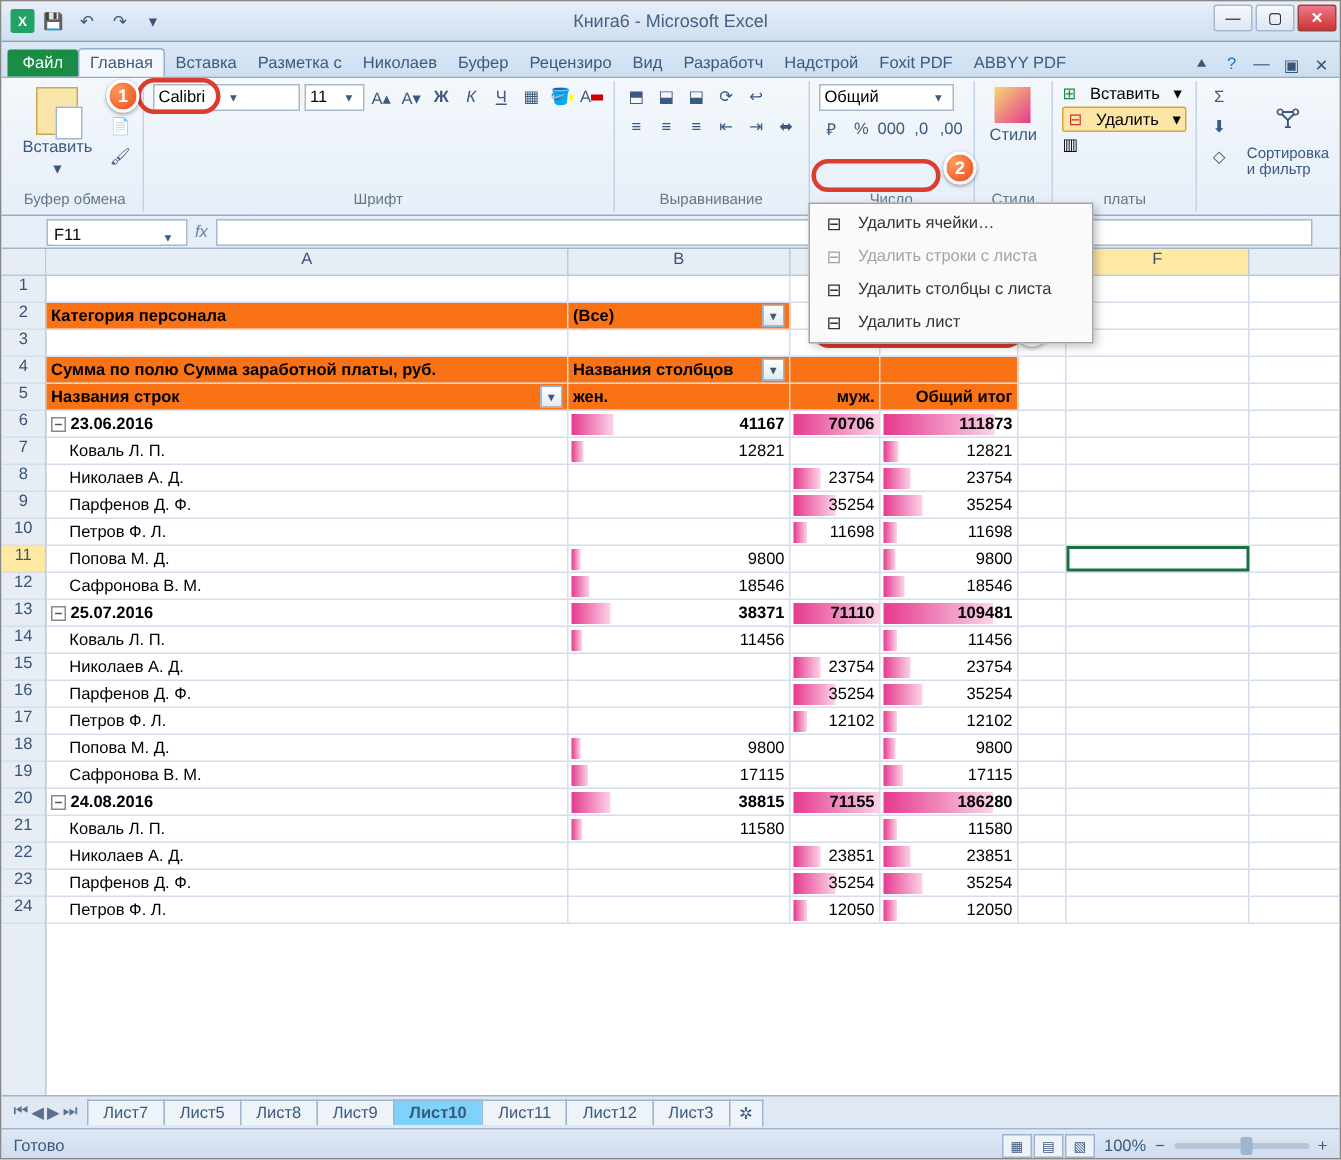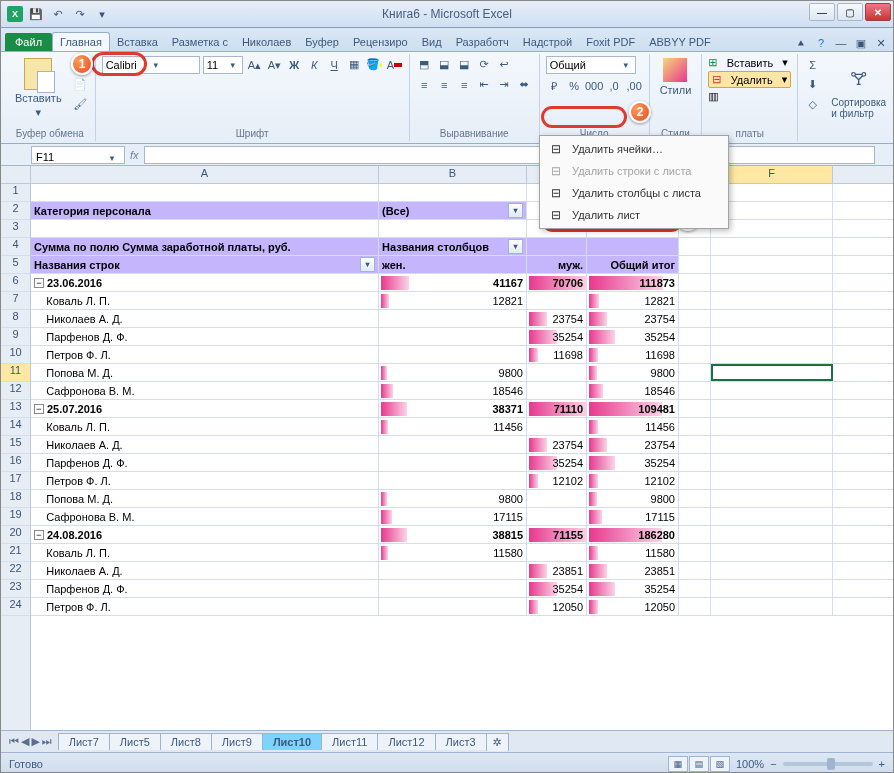--- a/index.html
+++ b/index.html
@@ -50,21 +50,21 @@
 .rh.sel{background:#ffe9a2;}
 .grid{flex:1;position:relative;}
 .row{height:18px;display:flex;border-bottom:1px solid #d4dded;}
 .cell{border-right:1px solid #d4dded;padding:0 3px;display:flex;align-items:center;overflow:hidden;white-space:nowrap;}
 .cA{width:348px;}
 .cB{width:148px;justify-content:flex-end;position:relative;}
 .cC{width:60px;justify-content:flex-end;position:relative;}
 .cD{width:92px;justify-content:flex-end;position:relative;}
 .cE{width:32px;}
 .cF{width:122px;}
-.pvh{background:#c4b5fd;font-weight:600;}
+.pvh{background:#f97316;font-weight:600;}
 .subtotal{font-weight:bold;}
 .filter-btn{width:15px;height:15px;background:linear-gradient(#fdfefe,#e2eaf3);border:1px solid #9fb4cf;margin-left:auto;display:flex;align-items:center;justify-content:center;font-size:8px;color:#3c5a7e;}
 .bar{position:absolute;left:2px;height:14px;background:linear-gradient(90deg,#e6398e,#fbd4e8);}
 .expand{display:inline-block;width:10px;height:10px;border:1px solid #888;text-align:center;line-height:8px;font-size:9px;margin-right:3px;color:#555;background:#fff;}
 .sel-cell{border:2px solid #19713f !important;}
 .sheet-tabs{height:22px;background:#dfe8f3;border-top:1px solid #9fb4cf;display:flex;align-items:center;padding-left:8px;gap:0;}
 .nav-arrows{display:flex;gap:2px;margin-right:6px;color:#5a6f8e;}
 .stab{padding:2px 10px;background:#eef3fa;border:1px solid #9fb4cf;border-bottom:none;margin-right:-1px;color:#3c5a7e;}
 .stab.active{background:#7dd3fc;font-weight:bold;}
 .statusbar{height:22px;background:linear-gradient(#dfe8f4,#cddcee);border-top:1px solid #9fb4cf;display:flex;align-items:center;padding:0 8px;color:#3c5a7e;}

